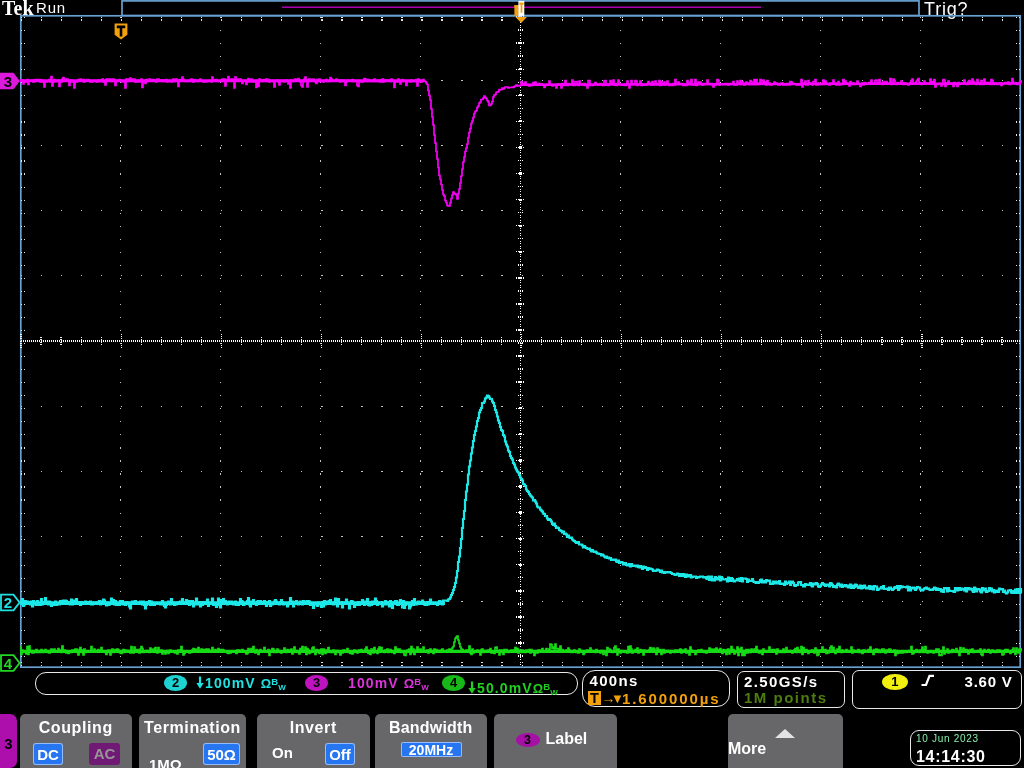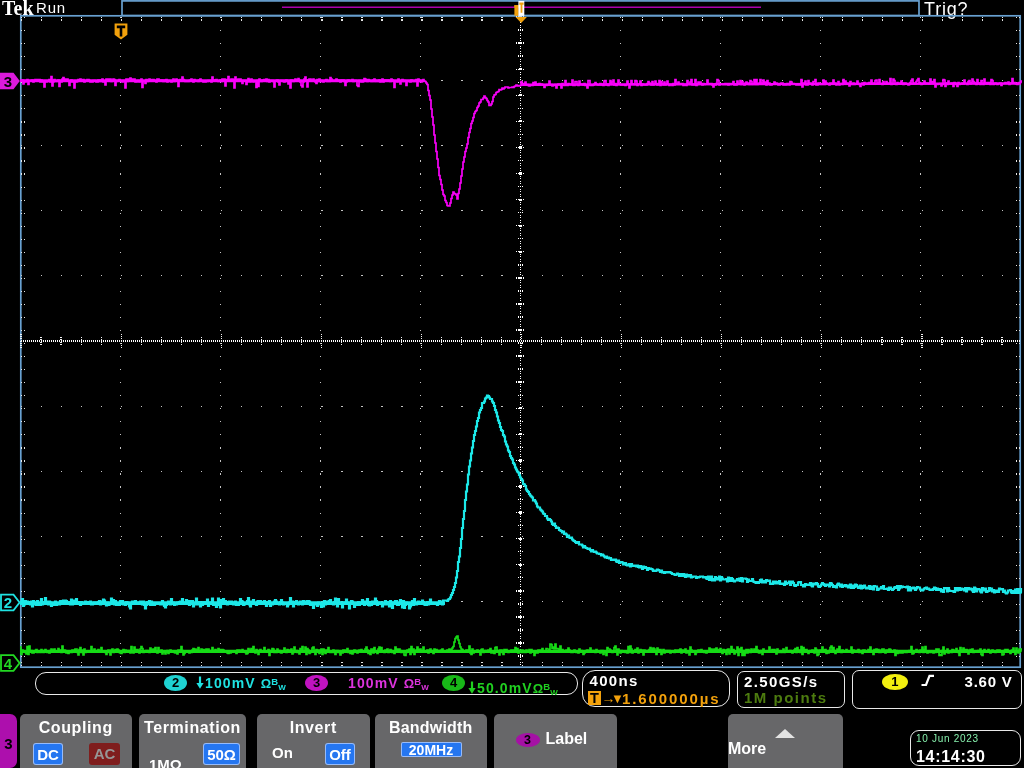--- a/index.html
+++ b/index.html
@@ -231,21 +231,21 @@
  <div class="a" style="left:112px;top:2px;color:#fff;font-size:15px;font-weight:bold;letter-spacing:0.8px">3.60 V</div>
 </div>
 
 <div class="a" style="left:0;top:713.5px;width:17px;height:54.5px;background:#ad0fad;border-radius:0 7px 7px 0">
  <div style="color:#000;font-size:15px;font-weight:bold;text-align:center;margin-top:21px">3</div>
 </div>
 
 <div class="btn" style="left:20px;width:111.5px">
     <div class="btit">Coupling</div>
  <div class="bopt blue" style="left:13px;top:28.5px;width:30px;height:22px;line-height:21px">DC</div>
- <div class="bopt" style="left:69px;top:28.5px;width:31px;height:22px;line-height:21px;background:#7f1d1d;color:#969696">AC</div>
+ <div class="bopt" style="left:69px;top:28.5px;width:31px;height:22px;line-height:21px;background:#701a75;color:#969696">AC</div>
 </div>
 <div class="btn" style="left:139px;width:107px">
     <div class="btit">Termination</div>
  <div class="a" style="left:10px;top:42px;color:#fff;font-size:15px;font-weight:bold">1MΩ</div>
  <div class="bopt blue" style="left:64px;top:28.5px;width:37px;height:22px;line-height:21px">50Ω</div>
 </div>
 <div class="btn" style="left:257px;width:112.5px">
     <div class="btit">Invert</div>
  <div class="a" style="left:15px;top:30px;color:#fff;font-size:15px;font-weight:bold">On</div>
  <div class="bopt blue" style="left:68px;top:28.5px;width:30px;height:22px;line-height:21px">Off</div>

